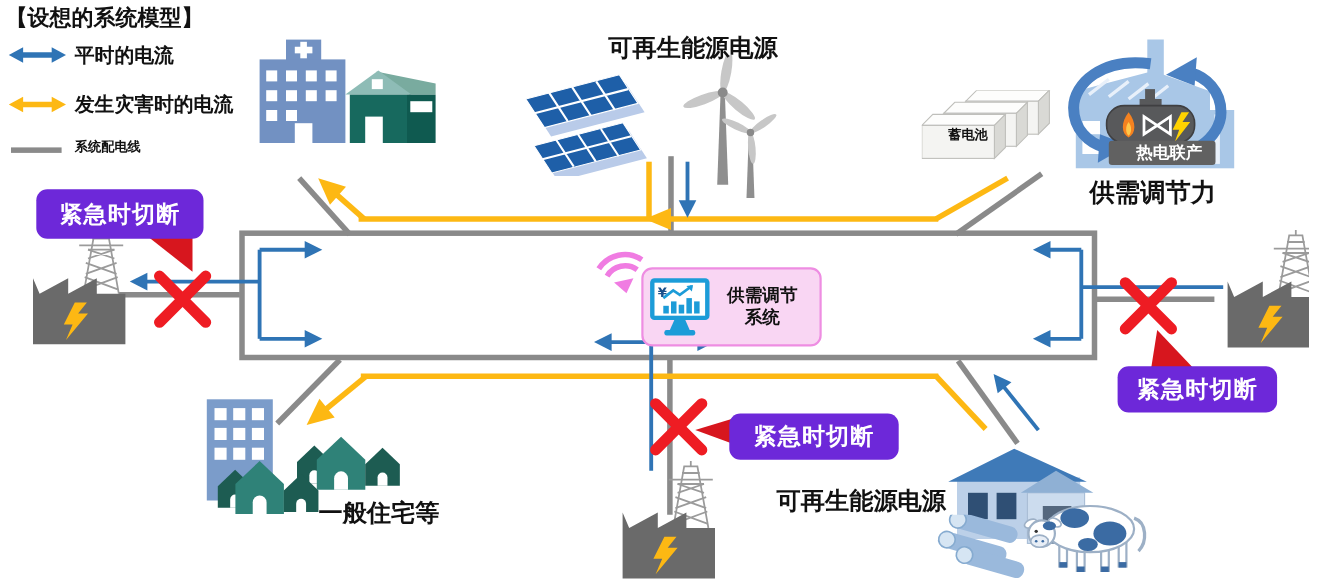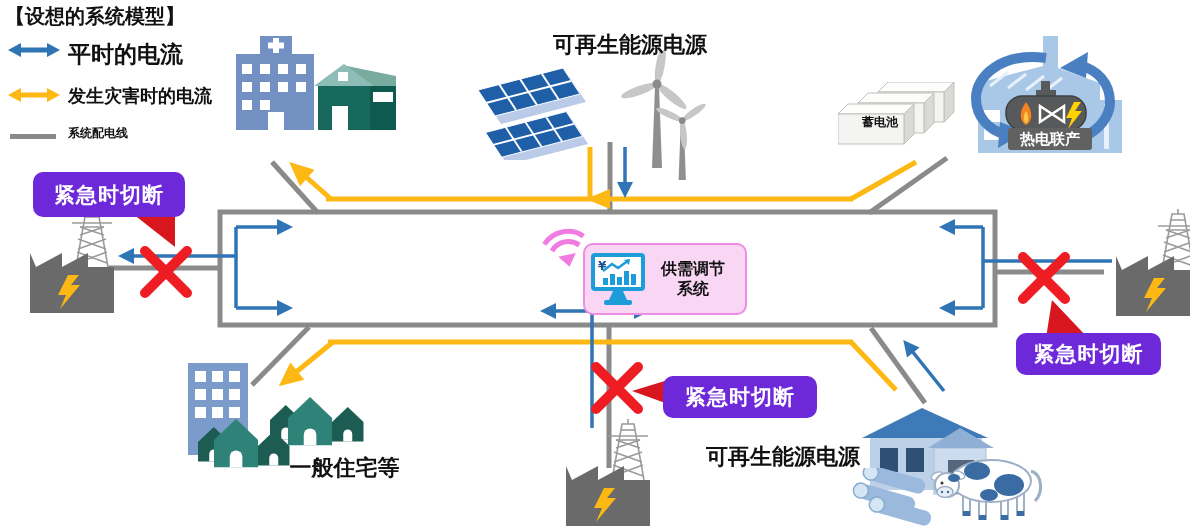--- a/index.html
+++ b/index.html
@@ -4,21 +4,21 @@
 <style>
   html,body{margin:0;padding:0;background:#fff;}
   .canvas{position:relative;width:1190px;height:529px;background:#ffffff;overflow:hidden;
           font-family:"DejaVu Sans","Liberation Sans",sans-serif;color:#1a1a1a;border-radius:19px;}
   .abs{position:absolute;}
   .label{font-weight:bold;color:#111;text-align:center;line-height:1.15;white-space:nowrap;}
   .badge{position:absolute;background:#6d28d9;color:#fff;font-weight:bold;font-size:21px;
          border-radius:10px;display:flex;align-items:center;justify-content:center;
          letter-spacing:1px;z-index:6;white-space:nowrap;}
   .chp-badge{position:absolute;background:#616161;color:#fff;font-weight:bold;font-size:15px;
-         display:flex;align-items:center;justify-content:center;border-radius:3px;z-index:5;}
+         display:flex;align-items:center;justify-content:center;border-radius:3px;z-index:5;padding-left:13px;}
   .sysbox{position:absolute;background:#f9d6f3;border:2px solid #ee8de2;border-radius:10px;
          display:flex;align-items:center;padding:3px 6px 3px 4px;z-index:5;}
   .syslabel{flex:1;font-size:16px;font-weight:bold;text-align:center;line-height:1.25;color:#111;}
   svg{display:block;}
   .icon{z-index:4;}
   .lines{z-index:1;}
   .lbl-z{z-index:7;}
 </style>
 </head>
 <body>
@@ -97,21 +97,21 @@
     </g>
   </svg>
 
   <div class="abs label lbl-z" style="left:5px;top:5px;font-size:20px;">【设想的系统模型】</div>
 
   <svg class="abs" width="54" height="20" style="left:7px;top:40px;">
     <line x1="12" y1="10" x2="42" y2="10" stroke="#2f74b5" stroke-width="5"></line>
     <polygon points="1,10 14,3 14,17" fill="#2f74b5"></polygon>
       <polygon points="53,10 40,3 40,17" fill="#2f74b5"></polygon>
   </svg>
-  <div class="abs label" style="left:68px;top:41px;font-size:23px;">平时的电流</div>
+  <div class="abs label" style="left:68px;top:41px;font-size:18px;">平时的电流</div>
 
   <svg class="abs" width="54" height="20" style="left:7px;top:85px;">
     <line x1="12" y1="10" x2="42" y2="10" stroke="#fdb813" stroke-width="5"></line>
     <polygon points="1,10 14,3 14,17" fill="#fdb813"></polygon>
       <polygon points="53,10 40,3 40,17" fill="#fdb813"></polygon>
   </svg>
   <div class="abs label" style="left:68px;top:86px;font-size:18px;">发生灾害时的电流</div>
 
   <div class="abs" style="left:10px;top:134px;width:46px;height:5px;background:#8a8a8a;"></div>
   <div class="abs label" style="left:68px;top:127px;font-size:12px;">系统配电线</div>
@@ -226,20 +226,21 @@
       <g fill="none" stroke="#fff" stroke-width="2.5">
         <polygon points="92,78 92,94 104,86"></polygon>
           <polygon points="116,78 116,94 104,86"></polygon>
       </g>
       <polygon points="126,74 118,90 124,90 120,101 134,83 127,83 133,74" fill="#ffd200"></polygon>
     </g>
   </svg>
   <div class="chp-badge" style="left:1008px;top:128px;width:84px;height:22px;">
     <span>热电联产</span>
   </div>
+  <div class="abs label lbl-z" style="left:958px;top:163px;width:180px;font-size:23px;">供需调节力</div>
 
   <svg class="abs icon" width="100" height="110" viewBox="0 0 100 110" style="left:22px;top:205px;">
     <g stroke="#9b9b9b" stroke-width="1.6" fill="none">
       <path d="M54,62 L64,6 L76,6 L86,62"></path>
         <path d="M62,12 H78"></path>
         <path d="M58,22 H82"></path>
         <path d="M70,6 V1"></path>
       <path d="M58,30 L82,22 M58,22 L82,30 M56,44 L84,34 M56,34 L84,44 M55,58 L85,47 M55,47 L85,58"></path>
       <path d="M50,18 H90"></path>
     </g>

